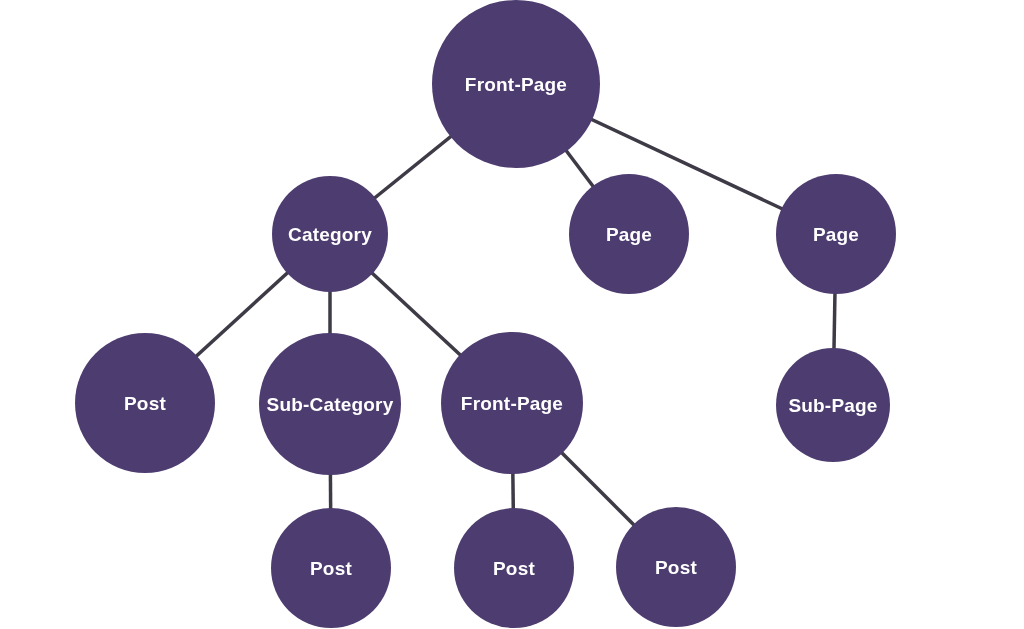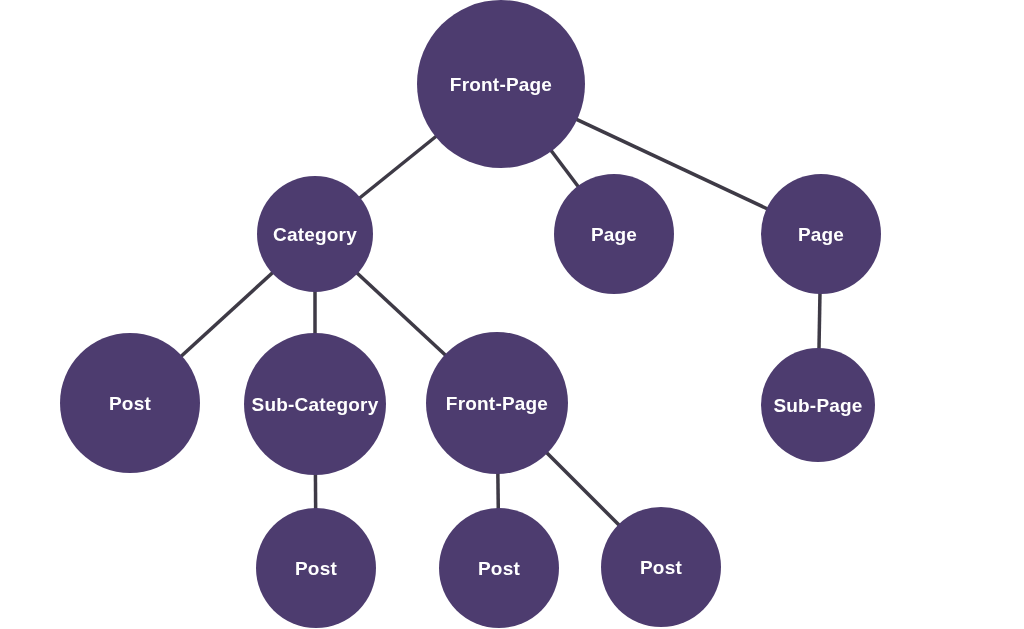--- a/index.html
+++ b/index.html
@@ -7,20 +7,21 @@
     padding: 0;
     background: #ffffff;
   }
   .canvas {
     position: relative;
     width: 881px;
     height: 629px;
     background: #ffffff;
     overflow: hidden;
     font-family: "Liberation Sans", sans-serif;
+    padding-left: 15px;
   }
   svg {
     display: block;
   }
   .node-label {
     font-family: "Liberation Sans", "DejaVu Sans", sans-serif;
     font-weight: bold;
     letter-spacing: 0.2px;
   }
 </style>

